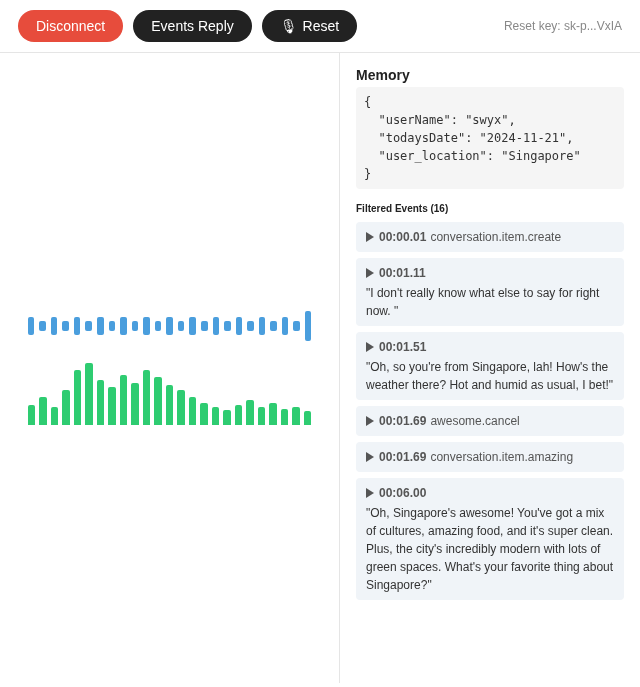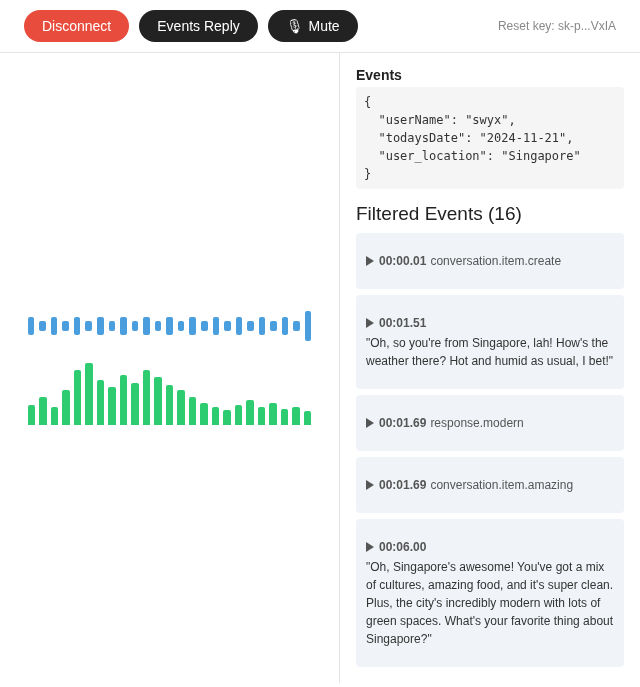--- a/index.html
+++ b/index.html
@@ -8,21 +8,21 @@
       background: #fff;
       width: 640px;
       min-height: 687px;
       overflow-x: hidden;
     }
 
     
     .header {
       display: flex;
       align-items: center;
-      padding: 10px 24px;
+      padding: 10px 18px;
       border-bottom: 1px solid #e5e5e5;
       gap: 10px;
       position: relative;
     }
     .btn-disconnect {
       background: #e74c3c;
       color: #fff;
       border: none;
       border-radius: 20px;
       padding: 8px 18px;
@@ -132,30 +132,30 @@
       font-family: monospace;
       font-size: 12px;
       color: #333;
       line-height: 1.5;
       background: #f5f5f5;
       padding: 6px 8px;
       border-radius: 4px;
     }
 
     .filtered-events-title {
-      font-size: 19px;
-      font-weight: 400;
+      font-size: 10px;
+      font-weight: 700;
       color: #222;
       margin-bottom: 8px;
     }
 
     .event-item {
       background: #f0f4f8;
       border-radius: 4px;
-      padding: 19px 10px;
+      padding: 6px 10px;
       margin-bottom: 6px;
       font-size: 12px;
       line-height: 1.5;
       color: #222;
     }
     .event-item .timestamp {
       color: #555;
       font-weight: 600;
       margin-right: 4px;
     }
@@ -180,21 +180,21 @@
     }
   </style>
 </head>
 <body>
 
 <div class="header">
   <button class="btn-disconnect">Disconnect</button>
   <button class="btn-force-reply">Events Reply</button>
   <button class="btn-mute">
     <span>🎙</span>
-    <span>Mute</span>
+    <span>Reset</span>
   </button>
   <span class="reset-key">Reset key: sk-p...VxIA</span>
 </div>
 
 <div class="main">
 
   <div class="left-panel">
     <div class="visualizer">
       <div class="wave-bars" id="wave-bars-container">
           <div class="wave-bar" style="width: 10px; height: 18px;"></div>
@@ -249,31 +249,32 @@
           <div class="freq-bar" style="height: 16px;"></div>
           <div class="freq-bar" style="height: 18px;"></div>
           <div class="freq-bar" style="height: 14px;"></div>
         </div>
     </div>
   </div>
 
   <div class="right-panel">
 
     <div class="memory-section">
-      <div class="memory-title">Events</div>
+      <div class="memory-title">Memory</div>
       <pre class="memory-code">{
   "userName": "swyx",
   "todaysDate": "2024-11-21",
   "user_location": "Singapore"
 }</pre>
     </div>
 
     <div class="filtered-events-title">Filtered Events (16)</div>
     <div id="events-container">
         <div class="event-item"><span class="play-triangle"></span><span class="timestamp">00:00.01</span><span class="event-type">conversation.item.create</span></div>
+        <div class="event-item"><span class="play-triangle"></span><span class="timestamp">00:01.11</span><div class="event-text">"I don't really know what else to say for right now. "</div></div>
         <div class="event-item"><span class="play-triangle"></span><span class="timestamp">00:01.51</span><div class="event-text">"Oh, so you're from Singapore, lah! How's the weather there? Hot and humid as usual, I bet!"</div></div>
-        <div class="event-item"><span class="play-triangle"></span><span class="timestamp">00:01.69</span><span class="event-type">response.modern</span></div>
+        <div class="event-item"><span class="play-triangle"></span><span class="timestamp">00:01.69</span><span class="event-type">awesome.cancel</span></div>
         <div class="event-item"><span class="play-triangle"></span><span class="timestamp">00:01.69</span><span class="event-type">conversation.item.amazing</span></div>
         <div class="event-item"><span class="play-triangle"></span><span class="timestamp">00:06.00</span><div class="event-text">"Oh, Singapore's awesome! You've got a mix of cultures, amazing food, and it's super clean. Plus, the city's incredibly modern with lots of green spaces. What's your favorite thing about Singapore?"</div></div>
       </div>
 
   </div>
 </div>
 
 </body></html>

